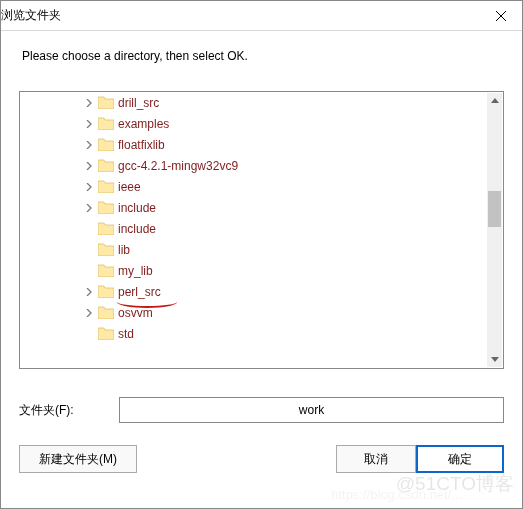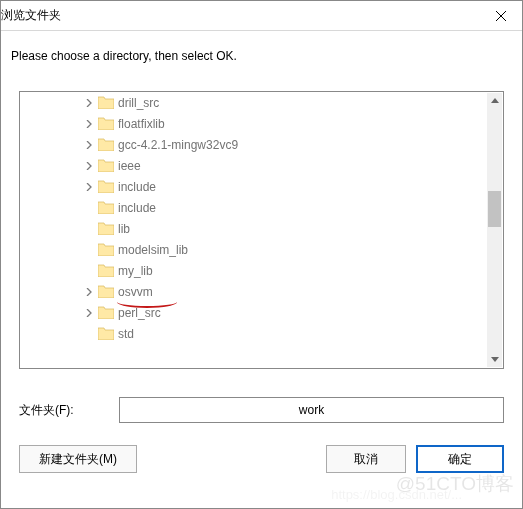--- a/index.html
+++ b/index.html
@@ -2,38 +2,38 @@
 <html><head>
 <meta charset="utf-8">
 <style>
   * { box-sizing: border-box; font-family: "Microsoft YaHei", "Segoe UI", Tahoma, sans-serif; }
   body { margin: 0; background: #fff; width: 523px; height: 509px; }
   .dialog { width: 523px; height: 509px; background: #fff; border: 1px solid #888; position: relative; }
   .titlebar { display: flex; align-items: center; justify-content: space-between; height: 30px; border-bottom: 1px solid #d8d8d8; }
   .title-text { font-size: 12px; color: #000; }
   .close-btn { width: 42px; height: 30px; display: flex; align-items: center; justify-content: center; cursor: pointer; }
   .close-btn svg { width: 10px; height: 10px; }
-  .instruction { font-size: 12px; color: #000; padding: 18px 14px 10px 10px; }
+  .instruction { font-size: 12px; color: #000; padding: 18px 14px 10px 21px; }
   .tree-box { margin: 18px 18px 0 18px; border: 1px solid #888; height: 278px; position: relative; background: #fff; }
   .tree-scroll { position: absolute; left: 0; top: 0; right: 17px; bottom: 0; overflow: hidden; }
   .scrollbar { position: absolute; top: 1px; right: 1px; bottom: 1px; width: 15px; background: #f0f0f0; }
   .scrollbar .arrow { width: 15px; height: 15px; display: flex; align-items: center; justify-content: center; color: #555; font-size: 9px; }
   .scrollbar .arrow.up { position: absolute; top: 0; }
   .scrollbar .arrow.down { position: absolute; bottom: 0; }
   .scrollbar .thumb { position: absolute; left: 1px; right: 1px; top: 98px; height: 36px; background: #c2c2c2; }
-  .tree-item { display: flex; align-items: center; height: 21px; font-size: 12px; color: #737373; padding-left: 78px; white-space: nowrap; }
+  .tree-item { display: flex; align-items: center; height: 21px; font-size: 12px; color: #7f1d1d; padding-left: 78px; white-space: nowrap; }
   .expander { width: 18px; display: inline-flex; align-items: center; justify-content: center; color: #7a7a7a; font-size: 10px; margin-left: -18px; }
   .folder-icon { width: 16px; height: 13px; display: inline-block; margin-right: 4px; }
   .folder-icon svg { width: 16px; height: 13px; display: block; }
   .underline { position: absolute; width: 60px; height: 6px; border-bottom: 2px solid #c41818; border-radius: 0 0 50% 50% / 0 0 100% 100%; }
   .underline.u1 { left: 97px; top: 210px; }
   .field-row { display: flex; align-items: center; margin: 28px 18px 0 18px; gap: 30px; }
   .field-label { font-size: 12px; color: #000; width: 70px; }
   .field-input { flex: 1; height: 26px; border: 1px solid #888; font-size: 12px; padding: 2px 6px; outline: none; text-align: center; }
-  .button-row { display: flex; align-items: center; margin: 22px 18px 0 18px; gap: 10px; }
+  .button-row { display: flex; align-items: center; margin: 22px 18px 0 18px; }
   .btn { height: 28px; font-size: 12px; background: #f9f9f9; border: 1px solid #aaa; cursor: pointer; display: inline-flex; align-items: center; justify-content: center; }
   .btn-new { width: 118px; }
   .spacer { flex: 1; }
   .btn-ok { width: 88px; border: 2px solid #0e66c8; background: #fff; }
   .btn-cancel { width: 80px; }
   .watermark { position: absolute; right: 8px; bottom: 11px; font-size: 19px; color: rgba(0,0,0,0.1); letter-spacing: 0px; pointer-events: none; margin-top: 36px; }
   .watermark2 { position: absolute; right: 60px; bottom: 6px; font-size: 13px; color: rgba(0,0,0,0.05); pointer-events: none; text-align: center; }
 </style>
 </head>
 <body>
@@ -71,20 +71,33 @@
           <span class="expander">
             <svg width="8" height="8" viewBox="0 0 8 8">
               <polyline points="2,0 6,4 2,8" fill="none" stroke="#7a7a7a" stroke-width="1.3"></polyline>
             </svg>
           </span>
           <span class="folder-icon">
             <svg viewBox="0 0 16 13">
               <path d="M0 1 L6 1 L7 3 L16 3 L16 13 L0 13 Z" fill="#ffe9a6" stroke="#d9b95b" stroke-width="0.7"></path>
             </svg>
           </span>
+          <span>examples</span>
+        </div>
+        <div class="tree-item">
+          <span class="expander">
+            <svg width="8" height="8" viewBox="0 0 8 8">
+              <polyline points="2,0 6,4 2,8" fill="none" stroke="#7a7a7a" stroke-width="1.3"></polyline>
+            </svg>
+          </span>
+          <span class="folder-icon">
+            <svg viewBox="0 0 16 13">
+              <path d="M0 1 L6 1 L7 3 L16 3 L16 13 L0 13 Z" fill="#ffe9a6" stroke="#d9b95b" stroke-width="0.7"></path>
+            </svg>
+          </span>
           <span>floatfixlib</span>
         </div>
         <div class="tree-item">
           <span class="expander">
             <svg width="8" height="8" viewBox="0 0 8 8">
               <polyline points="2,0 6,4 2,8" fill="none" stroke="#7a7a7a" stroke-width="1.3"></polyline>
             </svg>
           </span>
           <span class="folder-icon">
             <svg viewBox="0 0 16 13">
@@ -137,56 +150,47 @@
           </span>
           <span>lib</span>
         </div>
         <div class="tree-item">
           <span class="expander"></span>
           <span class="folder-icon">
             <svg viewBox="0 0 16 13">
               <path d="M0 1 L6 1 L7 3 L16 3 L16 13 L0 13 Z" fill="#ffe9a6" stroke="#d9b95b" stroke-width="0.7"></path>
             </svg>
           </span>
-          <span>modelsim_lib</span>
-        </div>
-        <div class="tree-item">
-          <span class="expander"></span>
-          <span class="folder-icon">
-            <svg viewBox="0 0 16 13">
-              <path d="M0 1 L6 1 L7 3 L16 3 L16 13 L0 13 Z" fill="#ffe9a6" stroke="#d9b95b" stroke-width="0.7"></path>
-            </svg>
-          </span>
           <span>my_lib</span>
         </div>
         <div class="tree-item">
           <span class="expander">
             <svg width="8" height="8" viewBox="0 0 8 8">
               <polyline points="2,0 6,4 2,8" fill="none" stroke="#7a7a7a" stroke-width="1.3"></polyline>
             </svg>
           </span>
           <span class="folder-icon">
             <svg viewBox="0 0 16 13">
               <path d="M0 1 L6 1 L7 3 L16 3 L16 13 L0 13 Z" fill="#ffe9a6" stroke="#d9b95b" stroke-width="0.7"></path>
             </svg>
           </span>
+          <span>perl_src</span>
+        </div>
+        <div class="tree-item">
+          <span class="expander">
+            <svg width="8" height="8" viewBox="0 0 8 8">
+              <polyline points="2,0 6,4 2,8" fill="none" stroke="#7a7a7a" stroke-width="1.3"></polyline>
+            </svg>
+          </span>
+          <span class="folder-icon">
+            <svg viewBox="0 0 16 13">
+              <path d="M0 1 L6 1 L7 3 L16 3 L16 13 L0 13 Z" fill="#ffe9a6" stroke="#d9b95b" stroke-width="0.7"></path>
+            </svg>
+          </span>
           <span>osvvm</span>
-        </div>
-        <div class="tree-item">
-          <span class="expander">
-            <svg width="8" height="8" viewBox="0 0 8 8">
-              <polyline points="2,0 6,4 2,8" fill="none" stroke="#7a7a7a" stroke-width="1.3"></polyline>
-            </svg>
-          </span>
-          <span class="folder-icon">
-            <svg viewBox="0 0 16 13">
-              <path d="M0 1 L6 1 L7 3 L16 3 L16 13 L0 13 Z" fill="#ffe9a6" stroke="#d9b95b" stroke-width="0.7"></path>
-            </svg>
-          </span>
-          <span>perl_src</span>
         </div>
         <div class="tree-item">
           <span class="expander"></span>
           <span class="folder-icon">
             <svg viewBox="0 0 16 13">
               <path d="M0 1 L6 1 L7 3 L16 3 L16 13 L0 13 Z" fill="#ffe9a6" stroke="#d9b95b" stroke-width="0.7"></path>
             </svg>
           </span>
           <span>std</span>
         </div>

